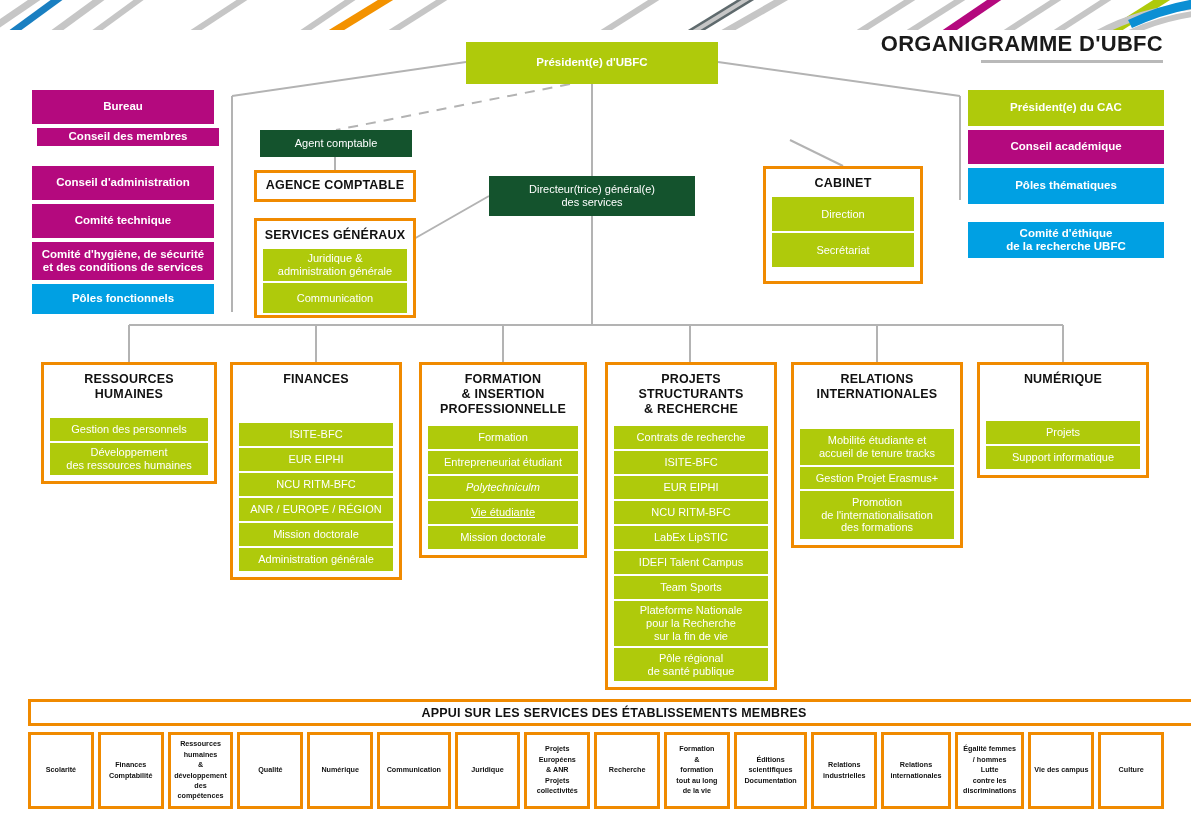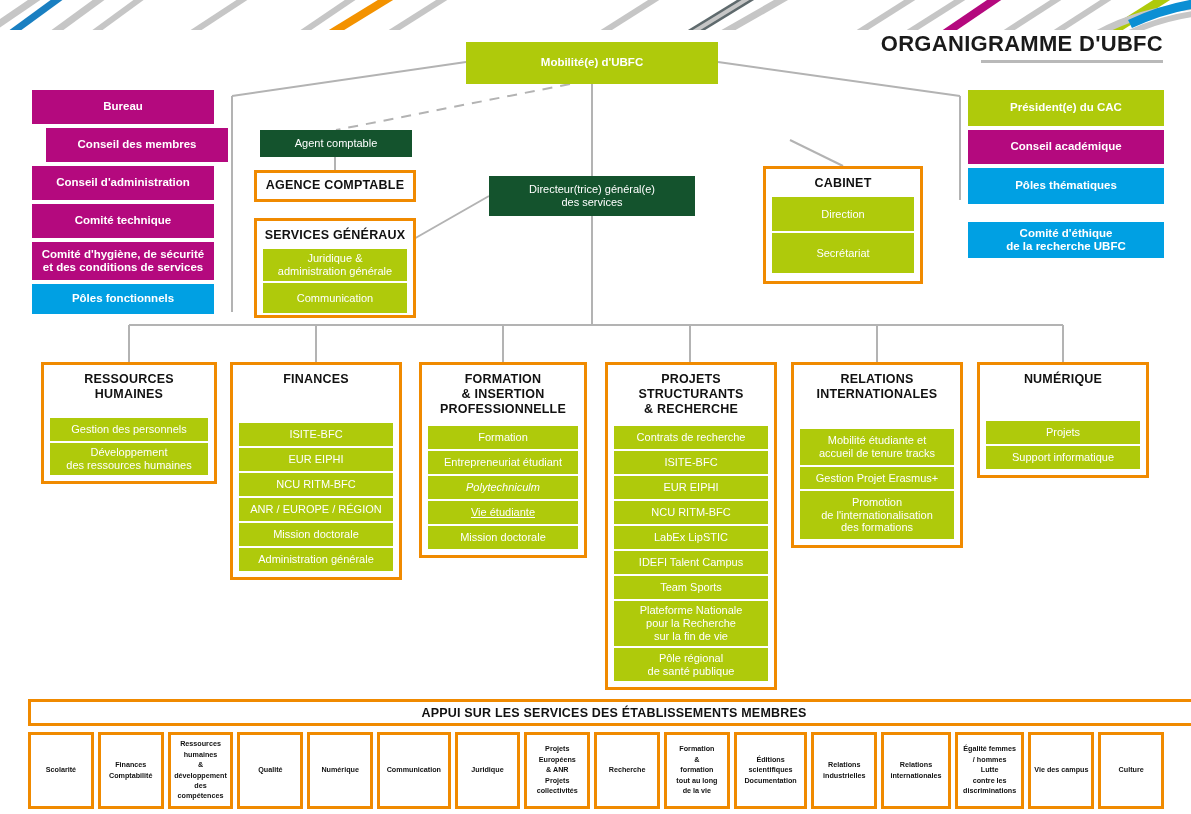--- a/index.html
+++ b/index.html
@@ -142,37 +142,37 @@
       <line x1="129" y1="325" x2="129" y2="362"></line>
       <line x1="316" y1="325" x2="316" y2="362"></line>
       <line x1="503" y1="325" x2="503" y2="362"></line>
       <line x1="690" y1="325" x2="690" y2="362"></line>
       <line x1="877" y1="325" x2="877" y2="362"></line>
       <line x1="1063" y1="325" x2="1063" y2="362"></line>
     </g>
   </svg>
 
   <div class="bx green-b" style="left:466px; top:42px; width:252px; height:42px;">
-    <span>Mobilité(e) d'UBFC</span>
+    <span>Président(e) d'UBFC</span>
   </div>
 
   <div class="bx green" style="left:489px; top:176px; width:206px; height:40px; font-size:11px; white-space:pre-line;">
     <span>Directeur(trice) général(e)
 des services</span>
   </div>
 
   <div class="bx green" style="left:260px; top:130px; width:152px; height:27px; font-size:11px;">
     <span>Agent comptable</span>
   </div>
 
   <div>
     <div class="bx magenta" style="left:32px; top:90px; width:182px; height:34px; white-space:pre-line;">
       <span>Bureau</span>
     </div>
-    <div class="bx magenta" style="left:46px; top:128px; width:182px; height:34px; white-space:pre-line;">
+    <div class="bx magenta" style="left:37px; top:128px; width:182px; height:18px; white-space:pre-line;">
       <span>Conseil des membres</span>
     </div>
     <div class="bx magenta" style="left:32px; top:166px; width:182px; height:34px; white-space:pre-line;">
       <span>Conseil d'administration</span>
     </div>
     <div class="bx magenta" style="left:32px; top:204px; width:182px; height:34px; white-space:pre-line;">
       <span>Comité technique</span>
     </div>
     <div class="bx magenta" style="left:32px; top:242px; width:182px; height:38px; white-space:pre-line;">
       <span>Comité d'hygiène, de sécurité
@@ -209,21 +209,21 @@
       <div class="item" style="white-space:pre-line; height:32px;">Juridique &amp;
 administration générale</div>
       <div class="item" style="white-space:pre-line; height:30px;">Communication</div>
     </div>
   </div>
 
   <div class="group" style="left:763px; top:166px; width:160px; height:118px;">
     <div class="group-title">CABINET</div>
     <div class="group-body">
       <div class="item" style="height:34px;">Direction</div>
-      <div class="item" style="height:40px;">Secrétariat</div>
+      <div class="item" style="height:34px;">Secrétariat</div>
     </div>
   </div>
 
   <div class="group" style="left:41px; top:362px; width:176px; height:122px;">
     <div class="group-title" style="white-space:pre-line;">RESSOURCES
 HUMAINES</div>
     <div class="group-body" style="justify-content:flex-end;">
       <div class="item" style="height:23px;">Gestion des personnels</div>
       <div class="item" style="white-space:pre-line; height:32px;">Développement
 des ressources humaines</div>

